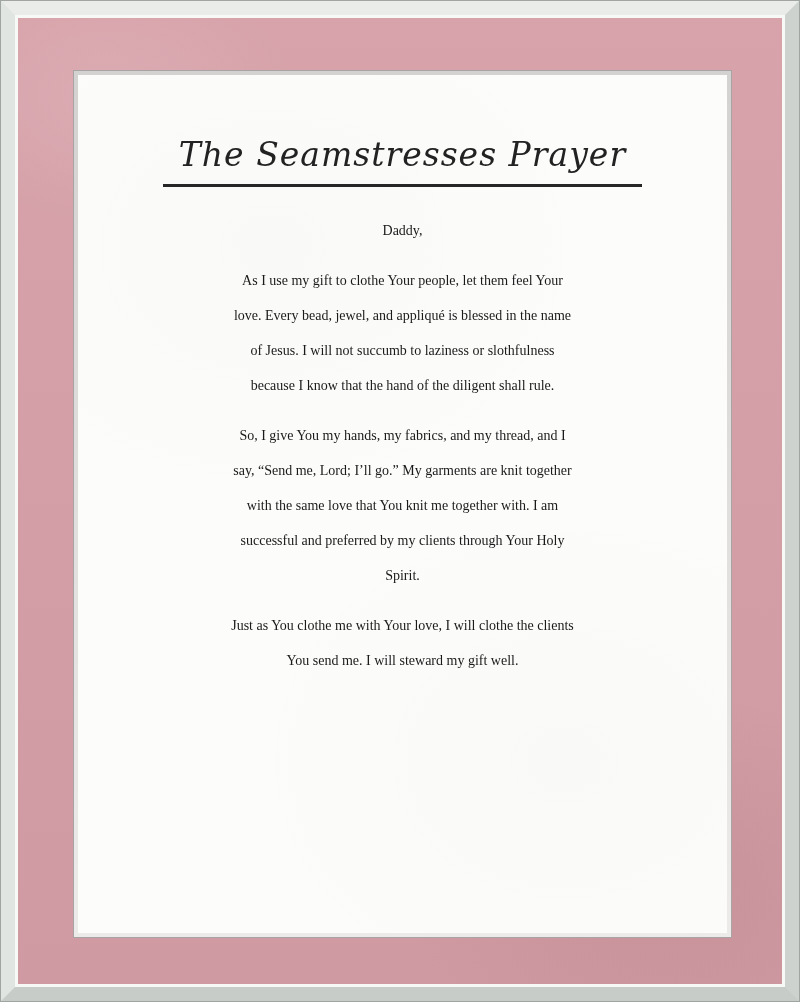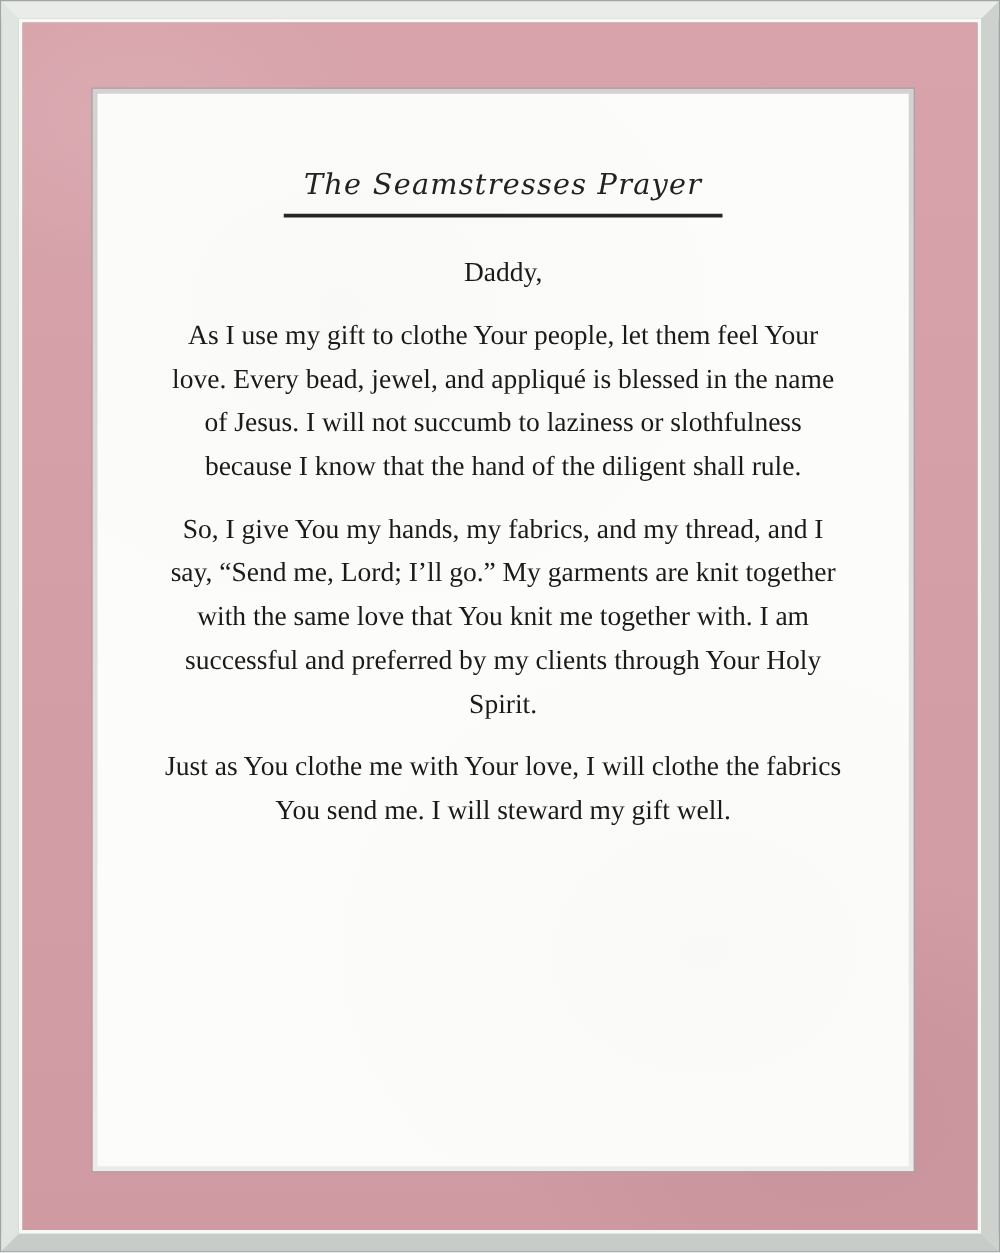--- a/index.html
+++ b/index.html
@@ -56,33 +56,33 @@
     padding-top: 60px;
     text-align: center;
     overflow: hidden;
   }
 
   .title {
     margin: 0;
     font-family: "DejaVu Serif", serif;
     font-style: italic;
     font-weight: 400;
-    font-size: 23px;
+    font-size: 33px;
     letter-spacing: 1px;
     color: #222222;
   }
   .title .underlined {
     display: inline-block;
     padding: 0 16px 10px 16px;
     border-bottom: 3px solid #262626;
   }
 
   .salutation, .para, .closing, .amen {
     margin: 15px 0 0 0;
-    font-size: 22px;
+    font-size: 14px;
     line-height: 35px;
     color: #1a1a1a;
     white-space: pre-line;
   }
   .salutation { margin-top: 26px; }
   .closing    { margin-top: 13px; }
   .amen       { margin-top: 12px; }
 </style>
 </head>
 <body>
@@ -104,21 +104,21 @@
 love. Every bead, jewel, and appliqué is blessed in the name
 of Jesus. I will not succumb to laziness or slothfulness
 because I know that the hand of the diligent shall rule.</p>
 
             <p class="para">So, I give You my hands, my fabrics, and my thread, and I
 say, “Send me, Lord; I’ll go.” My garments are knit together
 with the same love that You knit me together with. I am
 successful and preferred by my clients through Your Holy
 Spirit.</p>
 
-            <p class="para">Just as You clothe me with Your love, I will clothe the fabrics
+            <p class="para">Just as You clothe me with Your love, I will clothe the clients
 You send me. I will steward my gift well.</p>
 
 
 
           </div>
         </div>
       </div>
     </div>
   </div>
 </div>

